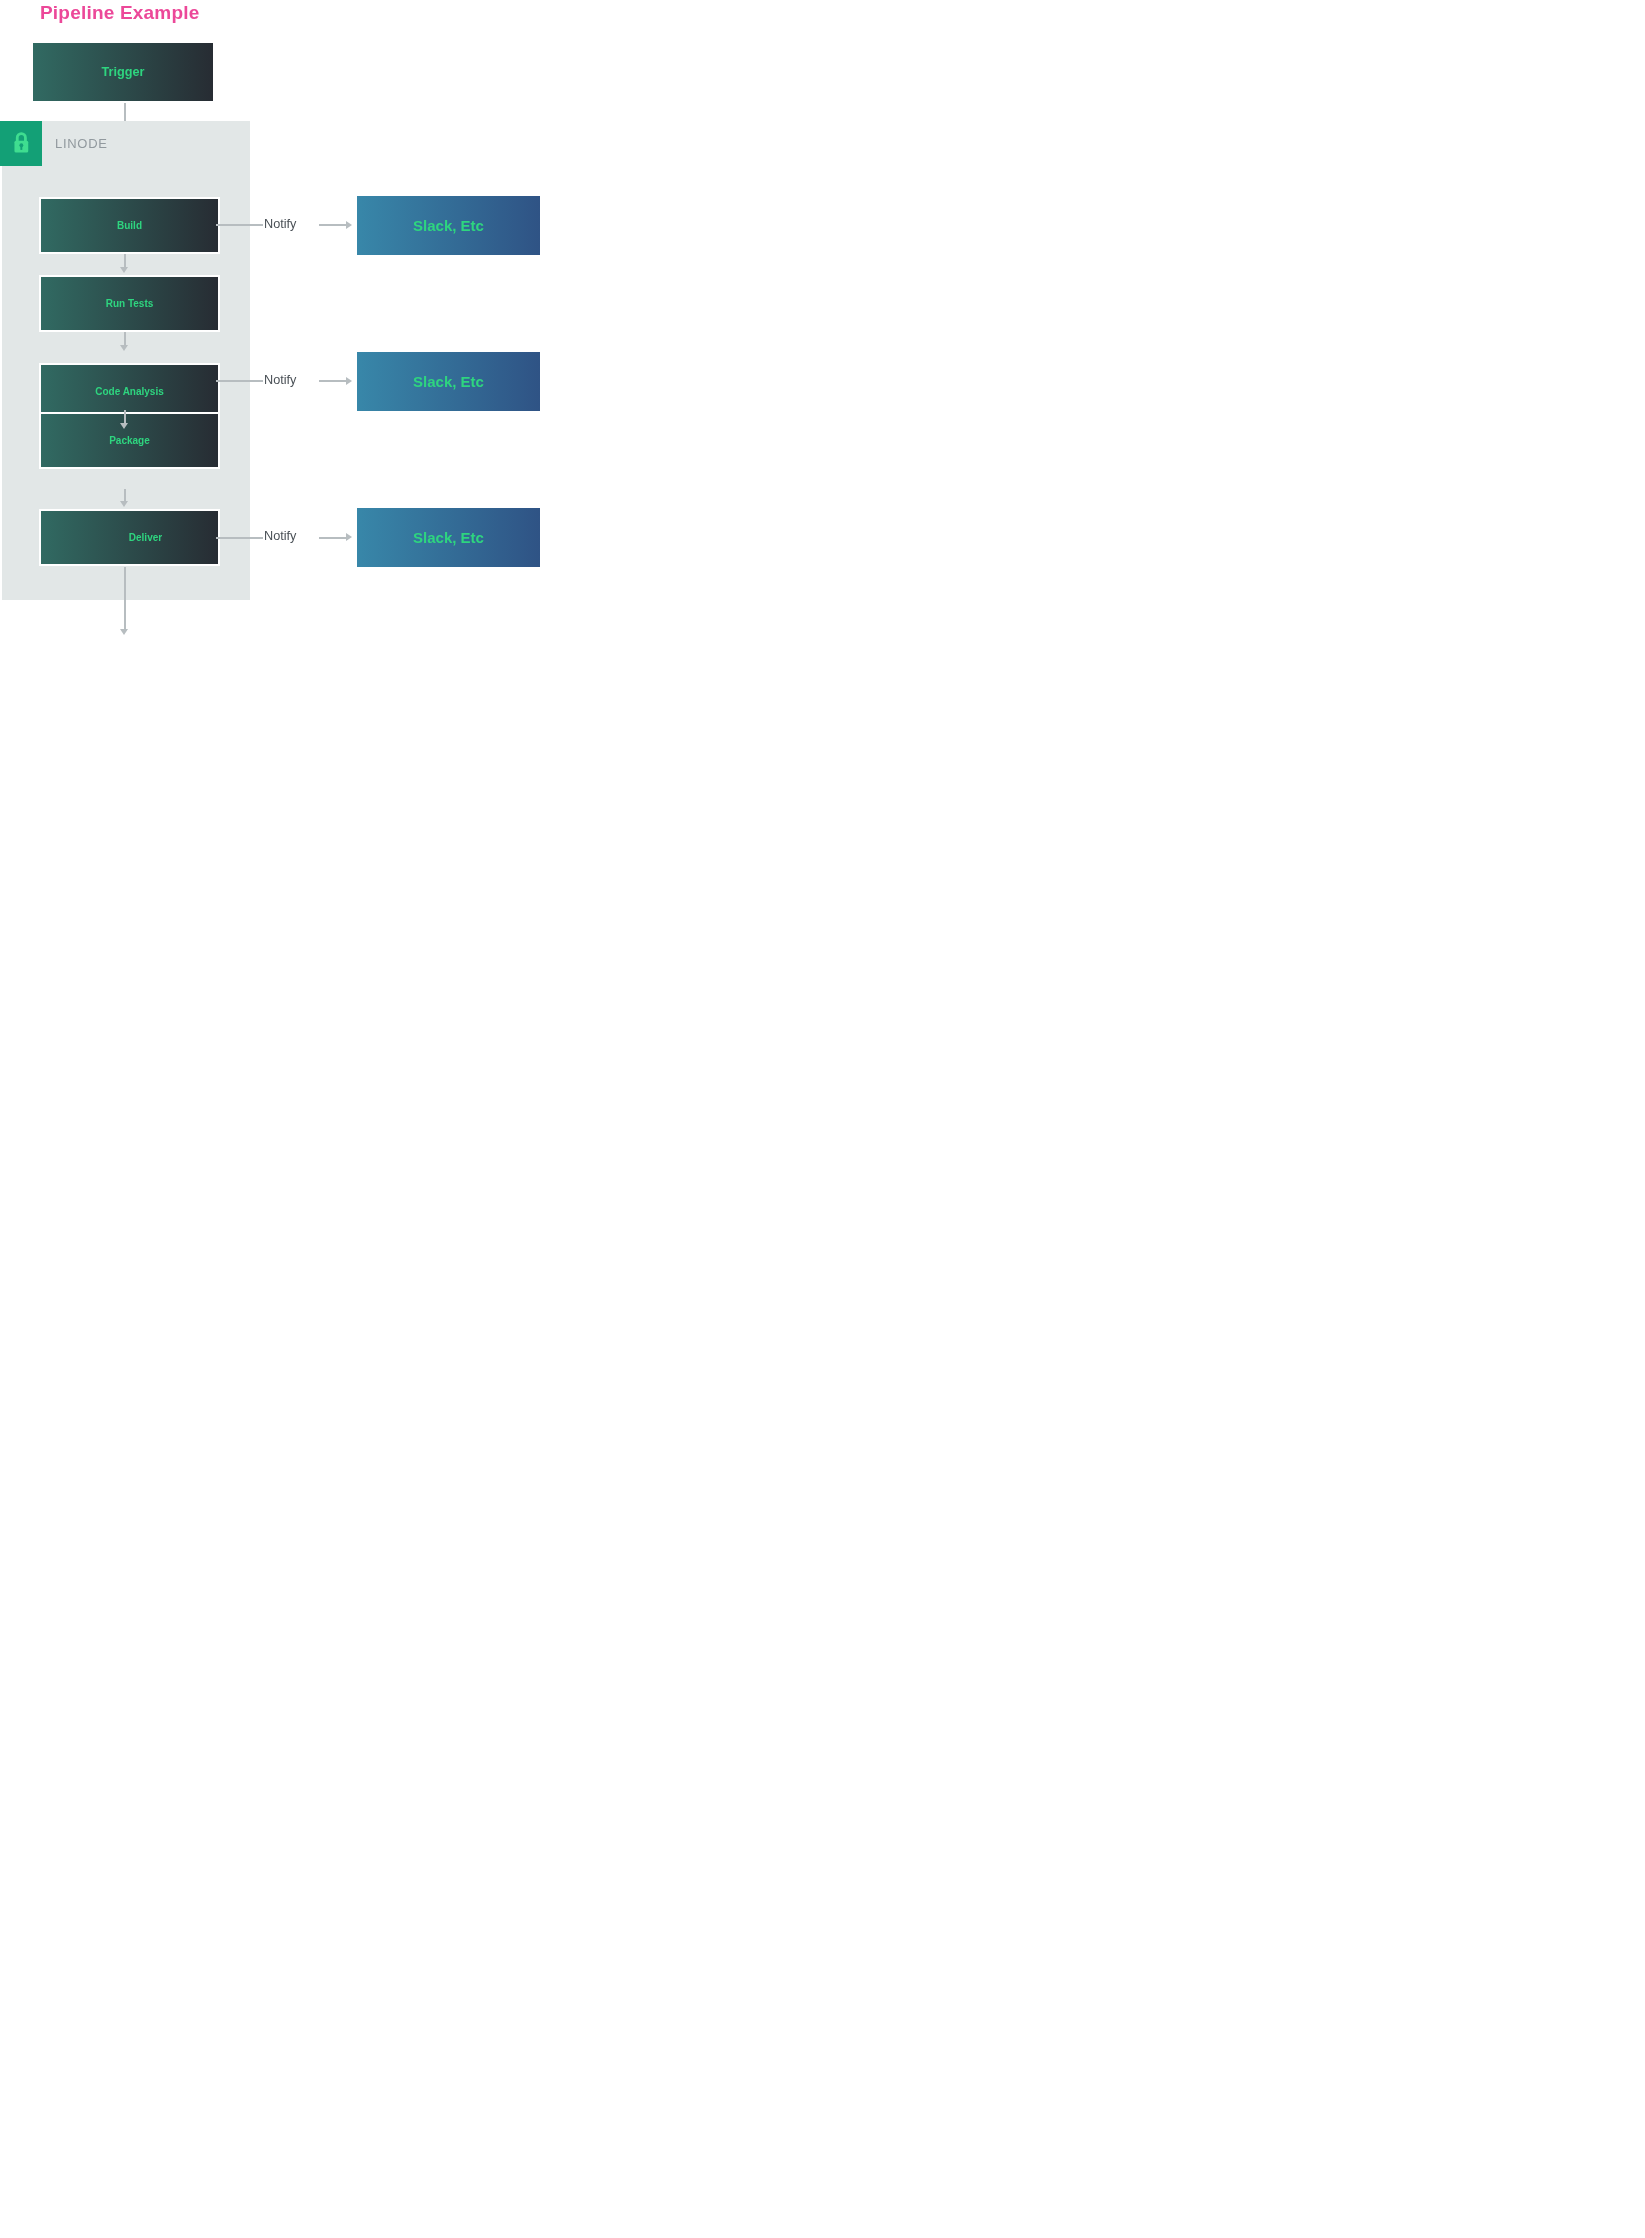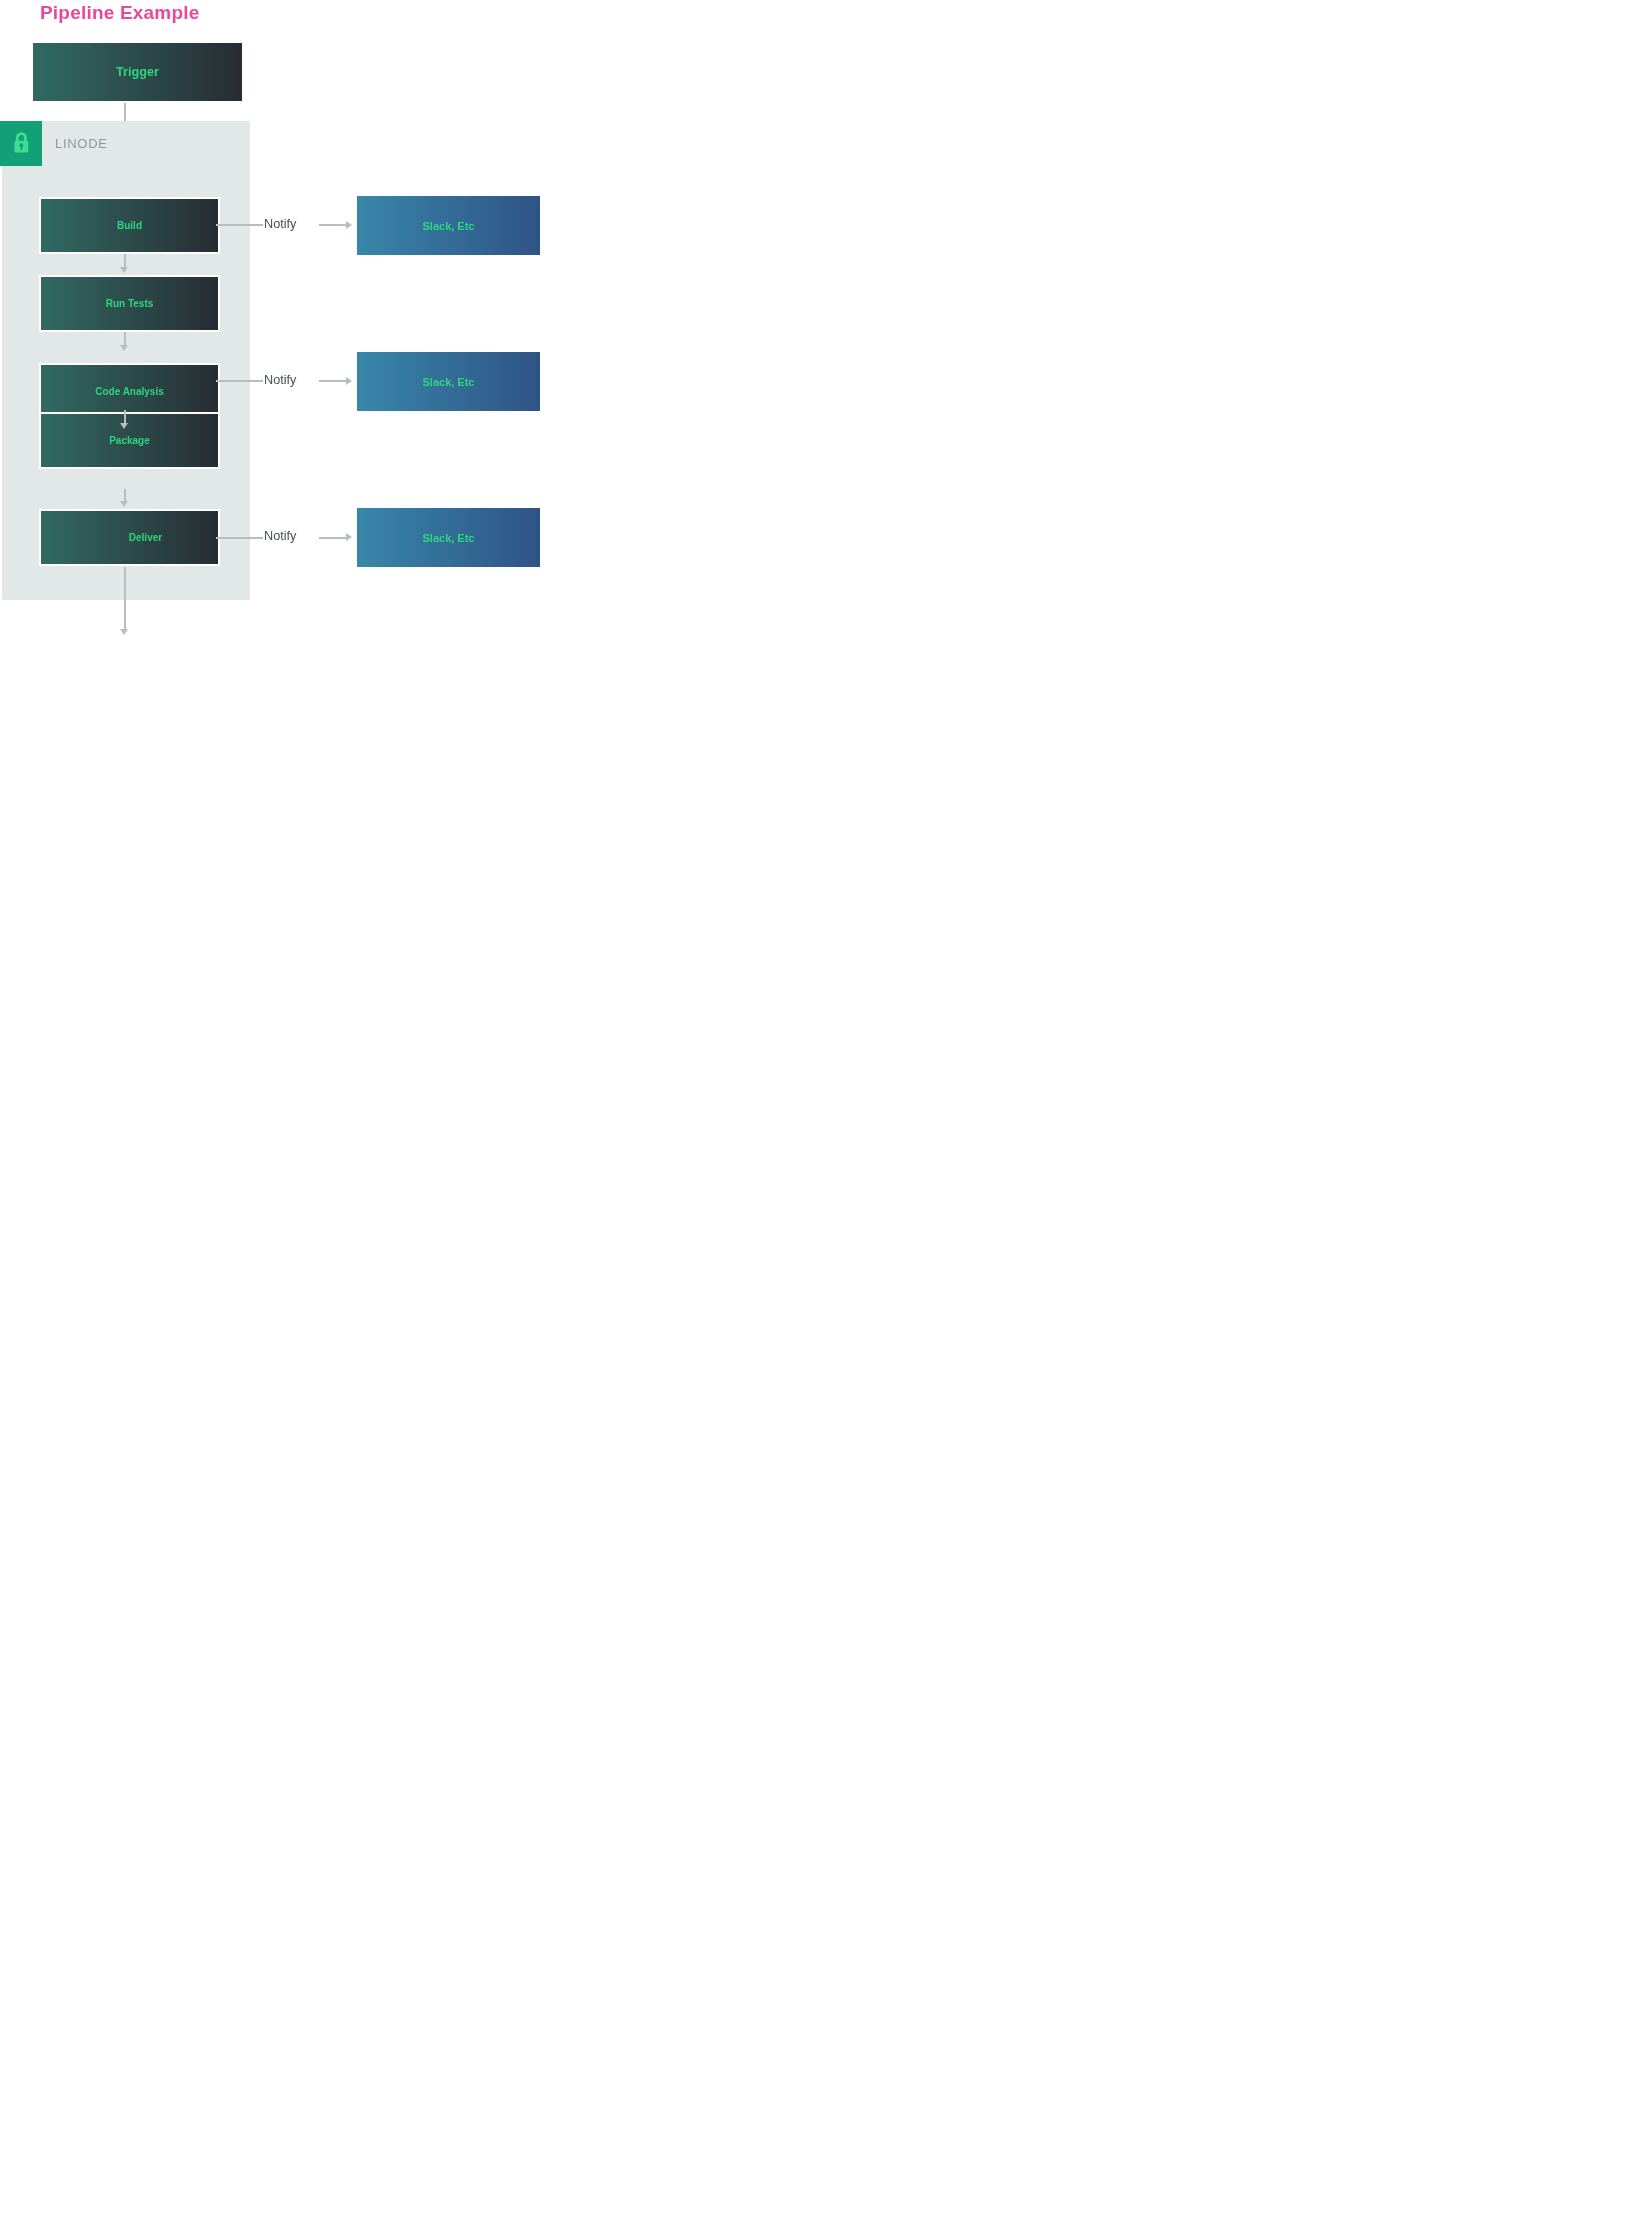--- a/index.html
+++ b/index.html
@@ -29,21 +29,21 @@
     display: flex;
     align-items: center;
     justify-content: center;
     font-weight: bold;
     color: #2ed57f;
     text-align: center;
   }
 
   .trigger-node {
     left: 33px; top: 43px;
-    width: 209px; height: 58px;
+    width: 180px; height: 58px;
     background: linear-gradient(90deg, #316a62, #272c33);
     font-size: 12.7px;
   }
 
   .linode-container {
     position: absolute;
     left: 1.9px; top: 121px;
     width: 248px; height: 479px;
     background: #e2e7e7;
   }
@@ -71,21 +71,21 @@
     width: 181px; height: 57px;
     background: linear-gradient(90deg, #316a62, #272c33);
     border: 2.4px solid #ffffff;
     font-size: 10px;
   }
 
   .slack-node {
     left: 357px;
     width: 183px; height: 59px;
     background: linear-gradient(90deg, #3887a9, #2f5385);
-    font-size: 11px;
+    font-size: 15px;
   }
 
   .notify-label {
     position: absolute;
     left: 264px;
     width: 53px;
     font-size: 12.7px;
     color: #4a5056;
   }
 

